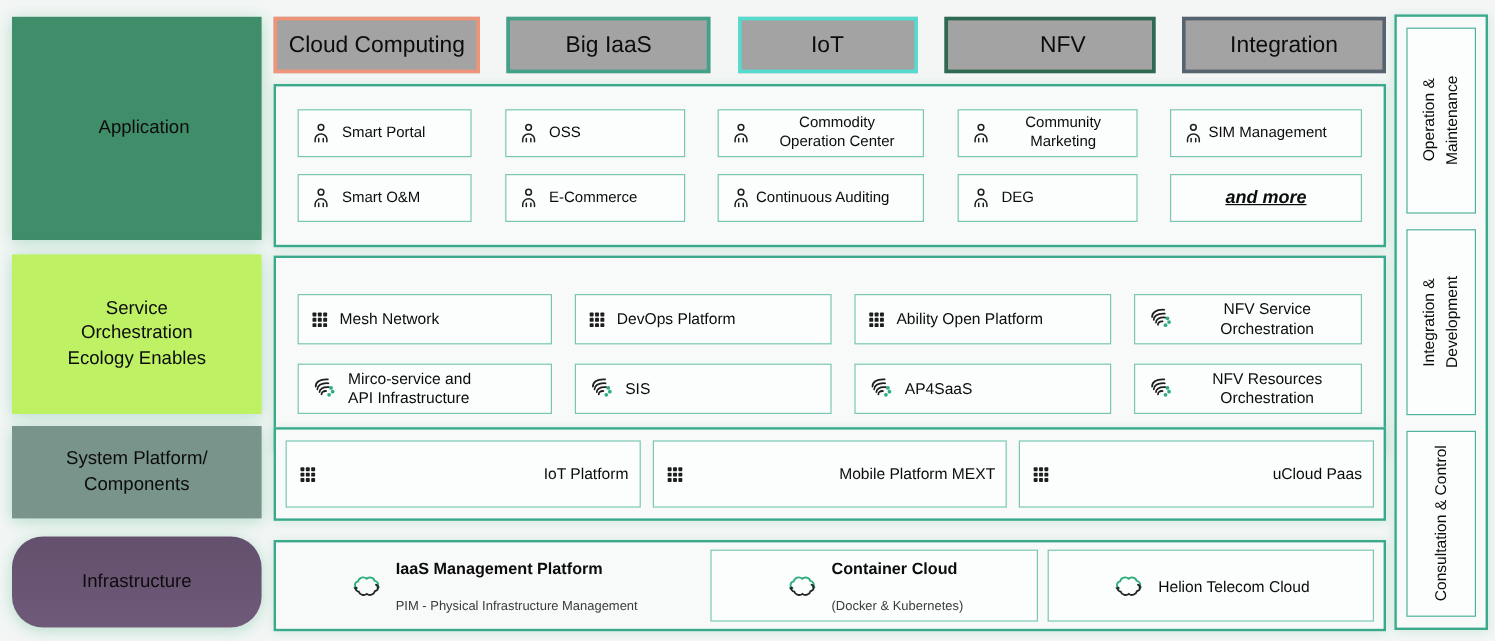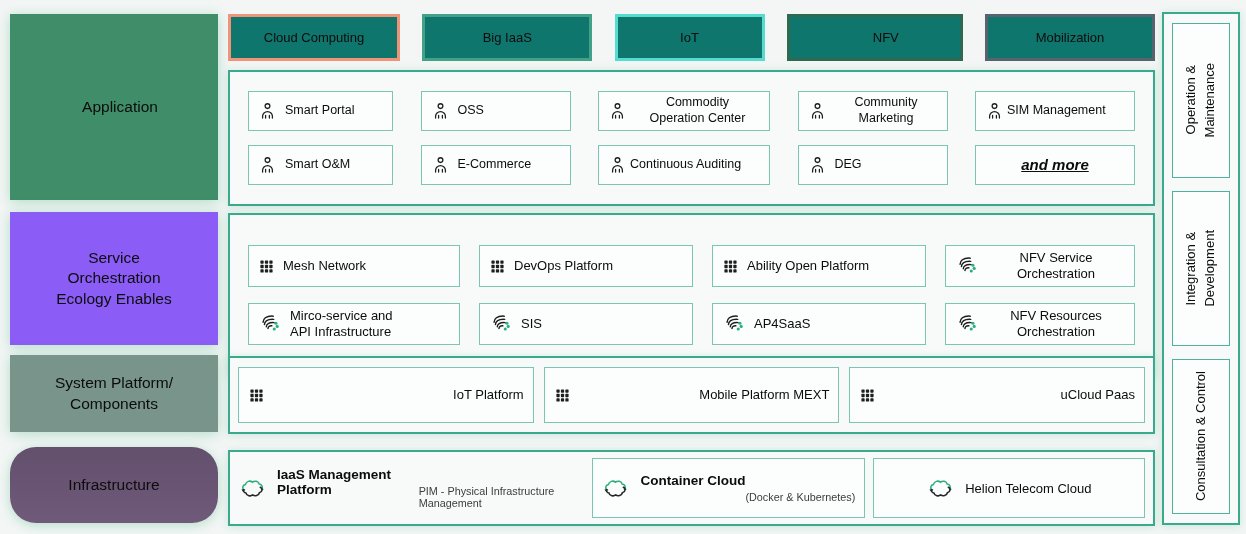--- a/index.html
+++ b/index.html
@@ -5,27 +5,27 @@
   * { margin:0; padding:0; box-sizing:border-box; }
   html,body { background:#f3f6f5; }
   body { font-family:"Liberation Sans","DejaVu Sans",sans-serif; color:#101010; }
   .stage { position:relative; width:1246px; height:534px; background:#f3f6f5; overflow:hidden; }
 
   
   .layer { position:absolute; left:10px; width:208px; display:flex; align-items:center; justify-content:center;
            text-align:center; font-size:15.5px; line-height:1.32; color:#0c0c0c; white-space:pre-line;
            box-shadow:0 2px 12px rgba(125,200,165,.55); }
   .layer-app   { top:14px;  height:186px; background:#3f8d69;padding-left:12px; }
-  .layer-svc   { top:212px; height:133px; background:#8b5cf6; }
+  .layer-svc   { top:212px; height:133px; background:#bef264; }
   .layer-sys   { top:355px; height:77px;  background:#78948b; }
   .layer-infra { top:447px; height:76px;  background:linear-gradient(180deg,#63506d,#6f5a79);border-radius:26px; }
 
   
   .tabs { position:absolute; left:228px; top:14px; width:927px; height:47px; display:flex; justify-content:space-between; }
-  .tab { background:#0f766e; display:flex; align-items:center; justify-content:center; font-size:13px; color:#0c0c0c; }
+  .tab { background:#a3a3a3; display:flex; align-items:center; justify-content:center; font-size:19px; color:#0c0c0c; }
   .tab-cloud { width:172px; border:3px solid #ef9478; }
   .tab-big   { width:170px; border:3px solid #43a188; }
   .tab-iot   { width:150px; border:3px solid #55dcce; }
   .tab-nfv   { width:176px; border:3px solid #2d6a51;padding-left:22px; }
   .tab-mob   { width:170px; border:3px solid #57636f; }
 
   
   .container { position:absolute; left:228px; width:927px; background:#f8faf9; border:2px solid #3aa98c;
                box-shadow:0 1px 8px rgba(125,200,165,.35); }
   .c-app   { top:70px;  height:136px; display:grid; grid-template-columns:145px 150px 172px 150px 160px;
@@ -42,21 +42,21 @@
   .cell .lbl { white-space:pre-line; }
   .cell .lbl.ctr { flex:1; text-align:center; }
   .cell.more { justify-content:center; }
   .more-txt { font-style:italic; font-weight:600; font-size:15px; text-decoration:underline; }
 
   .c-sys .cell { flex:1; height:56px; justify-content:space-between; font-size:13px; }
 
   .c-infra .icell { flex:1; height:60px; display:flex; align-items:center; justify-content:center; gap:10px; }
   .c-infra .boxed { background:#fcfdfd; border:1.5px solid #7ac6b2; }
   .c-infra .wide { flex:1.28; }
-  .itxt { display:flex; flex-direction:row; justify-content:center; }
+  .itxt { display:flex; flex-direction:column; justify-content:center; }
   .ititle { font-size:13.5px; font-weight:700; color:#0c0c0c; }
   .isub { font-size:10.8px; color:#3c3c3c; margin-top:18px; }
 
   
   .rail { position:absolute; left:1162px; top:12px; width:78px; height:513px; background:#f8faf9;
           border:2px solid #3aa98c; display:flex; flex-direction:column; gap:13px; padding:9px 8px;
           box-shadow:0 1px 8px rgba(125,200,165,.35); }
   .rail-item { flex:1; border:1.5px solid #4db39a; background:#fcfdfd; display:flex; align-items:center; justify-content:center; }
   .vtext { writing-mode:vertical-rl; transform:rotate(180deg); white-space:pre-line; text-align:center;
            font-size:13px; line-height:1.45; color:#0c0c0c; }
@@ -120,21 +120,21 @@
 Ecology Enables</div>
   <div class="layer layer-sys">System Platform/
 Components</div>
   <div class="layer layer-infra">Infrastructure</div>
 
   <div class="tabs">
     <div class="tab tab-cloud">Cloud Computing</div>
     <div class="tab tab-big">Big IaaS</div>
     <div class="tab tab-iot">IoT</div>
     <div class="tab tab-nfv">NFV</div>
-    <div class="tab tab-mob">Mobilization</div>
+    <div class="tab tab-mob">Integration</div>
   </div>
 
   <div class="container c-app">
     <div class="cell">
       <svg class="ic ic-person">
           <use href="#i-person"></use>
         </svg>
       <span class="lbl">Smart Portal</span>
     </div>
     <div class="cell">

